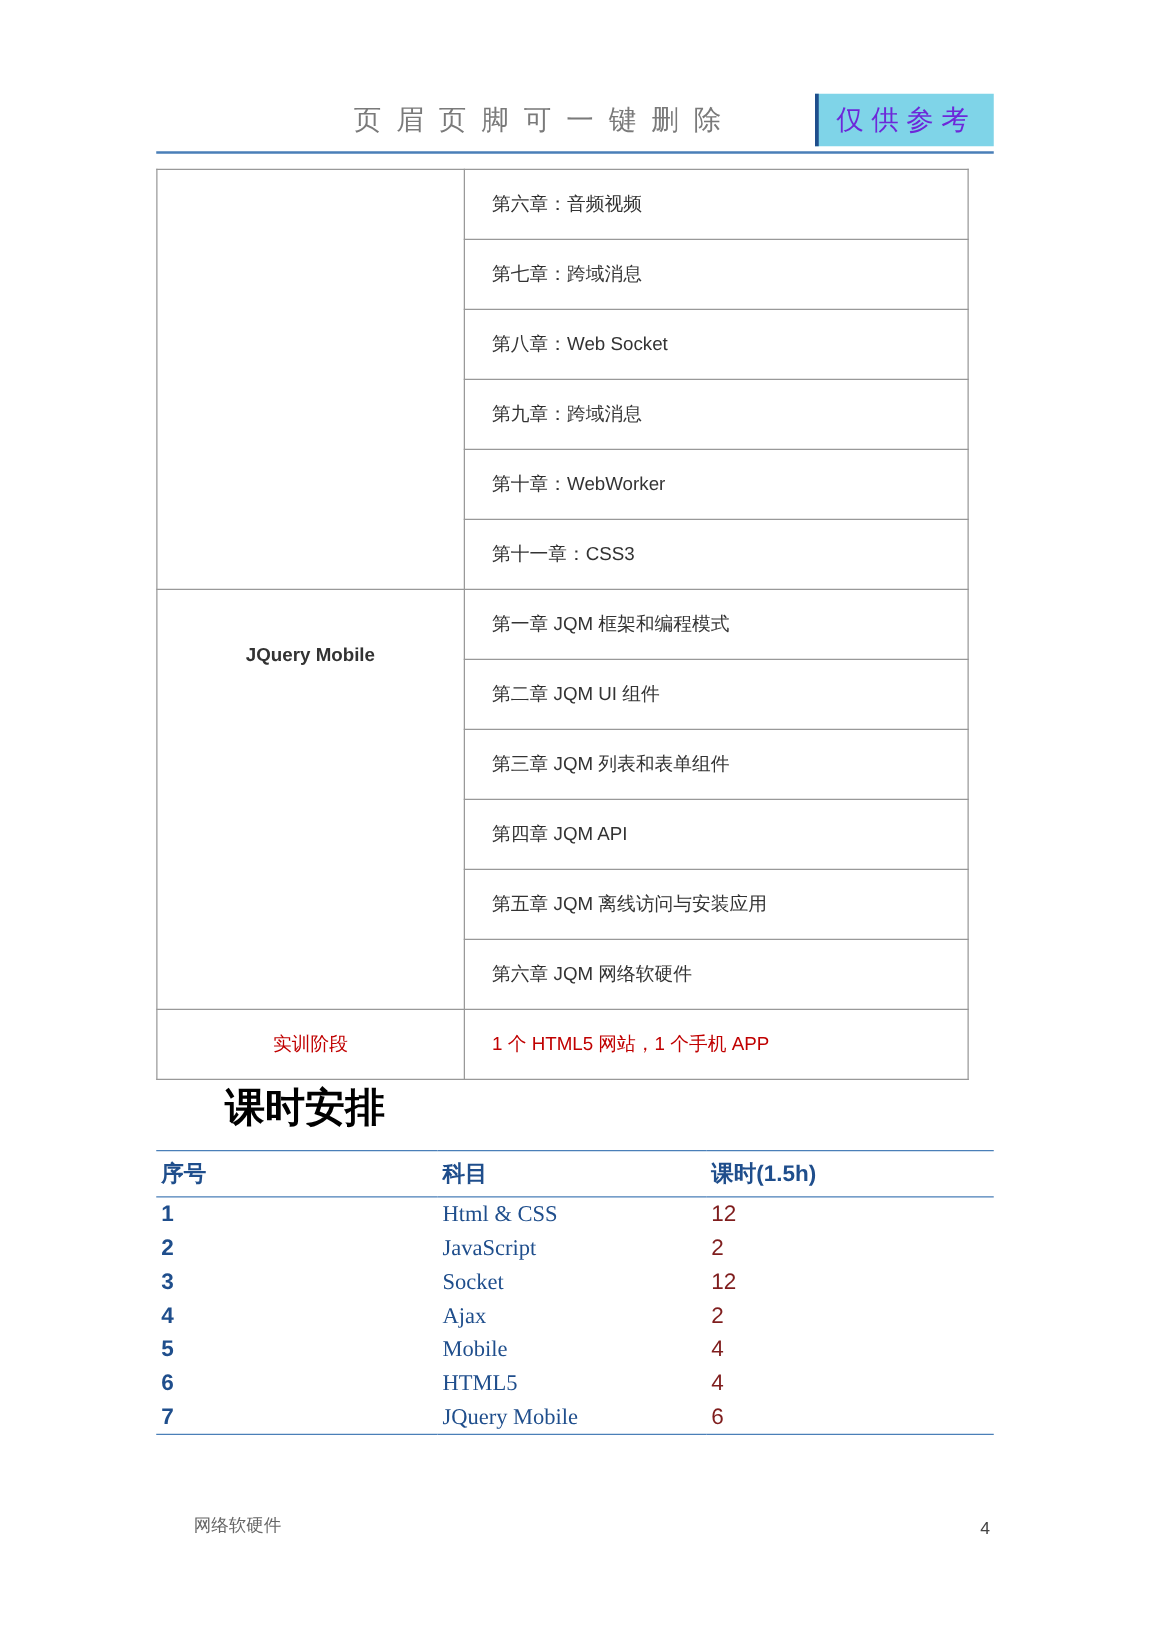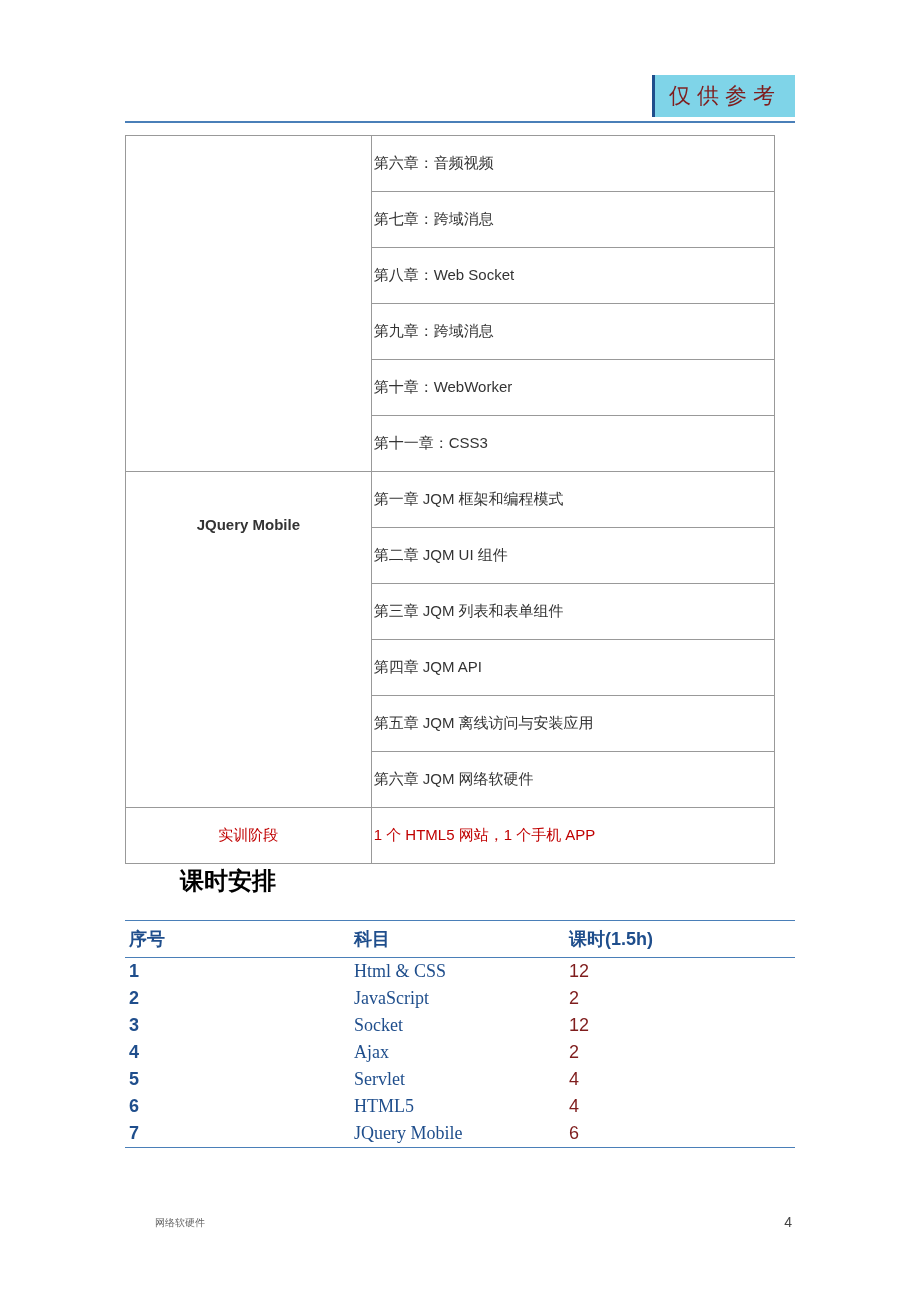--- a/index.html
+++ b/index.html
@@ -30,37 +30,37 @@
       font-size: 22px;
       color: #7a7a7a;
       font-family: "KaiTi", "STKaiti", serif;
       letter-spacing: 12px;
       flex: 1;
       text-align: center;
       padding-left: 120px;
     }
     .header-badge {
       background: #7fd4e8;
-      color: #7f1d1d;
+      color: #6d28d9;
       padding: 6px 14px;
       font-size: 22px;
       font-family: "KaiTi", "STKaiti", serif;
       letter-spacing: 6px;
       border-left: 3px solid #1f4e8c;
     }
     .main-table {
       position: absolute;
       top: 135px;
       left: 125px;
       width: 650px;
       border-collapse: collapse;
     }
     .main-table td {
       border: 1px solid #999;
-      padding: 18px 2px;
+      padding: 18px 22px;
       font-size: 15px;
       color: #333;
       vertical-align: middle;
     }
     .main-table td.left-col {
       text-align: center;
       font-weight: bold;
       width: 246px;
       border-left: 1px solid #999;
     }
@@ -68,21 +68,21 @@
       width: 404px;
     }
     .main-table td.red-text {
       color: #c00000;
       font-weight: normal;
     }
     .section-heading {
       position: absolute;
       top: 865px;
       left: 180px;
-      font-size: 24px;
+      font-size: 32px;
       font-weight: bold;
       color: #000;
     }
     .schedule-table {
       position: absolute;
       top: 920px;
       left: 125px;
       width: 670px;
       border-collapse: collapse;
       font-size: 18px;
@@ -113,36 +113,37 @@
       color: #1f4e8c;
       width: 215px;
       font-family: Liberation Serif, serif;
     }
     .schedule-table th:nth-child(1) { width: 225px; }
     .schedule-table th:nth-child(2) { width: 215px; }
     .footer-text {
       position: absolute;
       bottom: 72px;
       left: 155px;
-      font-size: 10px;
+      font-size: 14px;
       color: #666;
       font-family: "SimSun", serif;
     }
     .page-number {
       position: absolute;
       bottom: 72px;
       right: 128px;
       font-size: 14px;
       color: #444;
     }
   </style>
 </head>
 <body>
 
 <div class="page-header">
+  <span class="header-text">页眉页脚可一键删除</span>
   <span class="header-badge">仅供参考</span>
 </div>
 
 <table class="main-table">
   <tbody>
     <tr>
       <td class="left-col" rowspan="6" style="border-top:1px solid #999;"></td>
       <td class="right-col">第六章：音频视频</td>
     </tr>
     <tr>
@@ -212,21 +213,21 @@
       <td class="subj-col">Socket</td>
       <td>12</td>
     </tr>
     <tr>
       <td class="num-col">4</td>
       <td class="subj-col">Ajax</td>
       <td>2</td>
     </tr>
     <tr>
       <td class="num-col">5</td>
-      <td class="subj-col">Servlet</td>
+      <td class="subj-col">Mobile</td>
       <td>4</td>
     </tr>
     <tr>
       <td class="num-col">6</td>
       <td class="subj-col">HTML5</td>
       <td>4</td>
     </tr>
     <tr>
       <td class="num-col">7</td>
       <td class="subj-col">JQuery Mobile</td>

